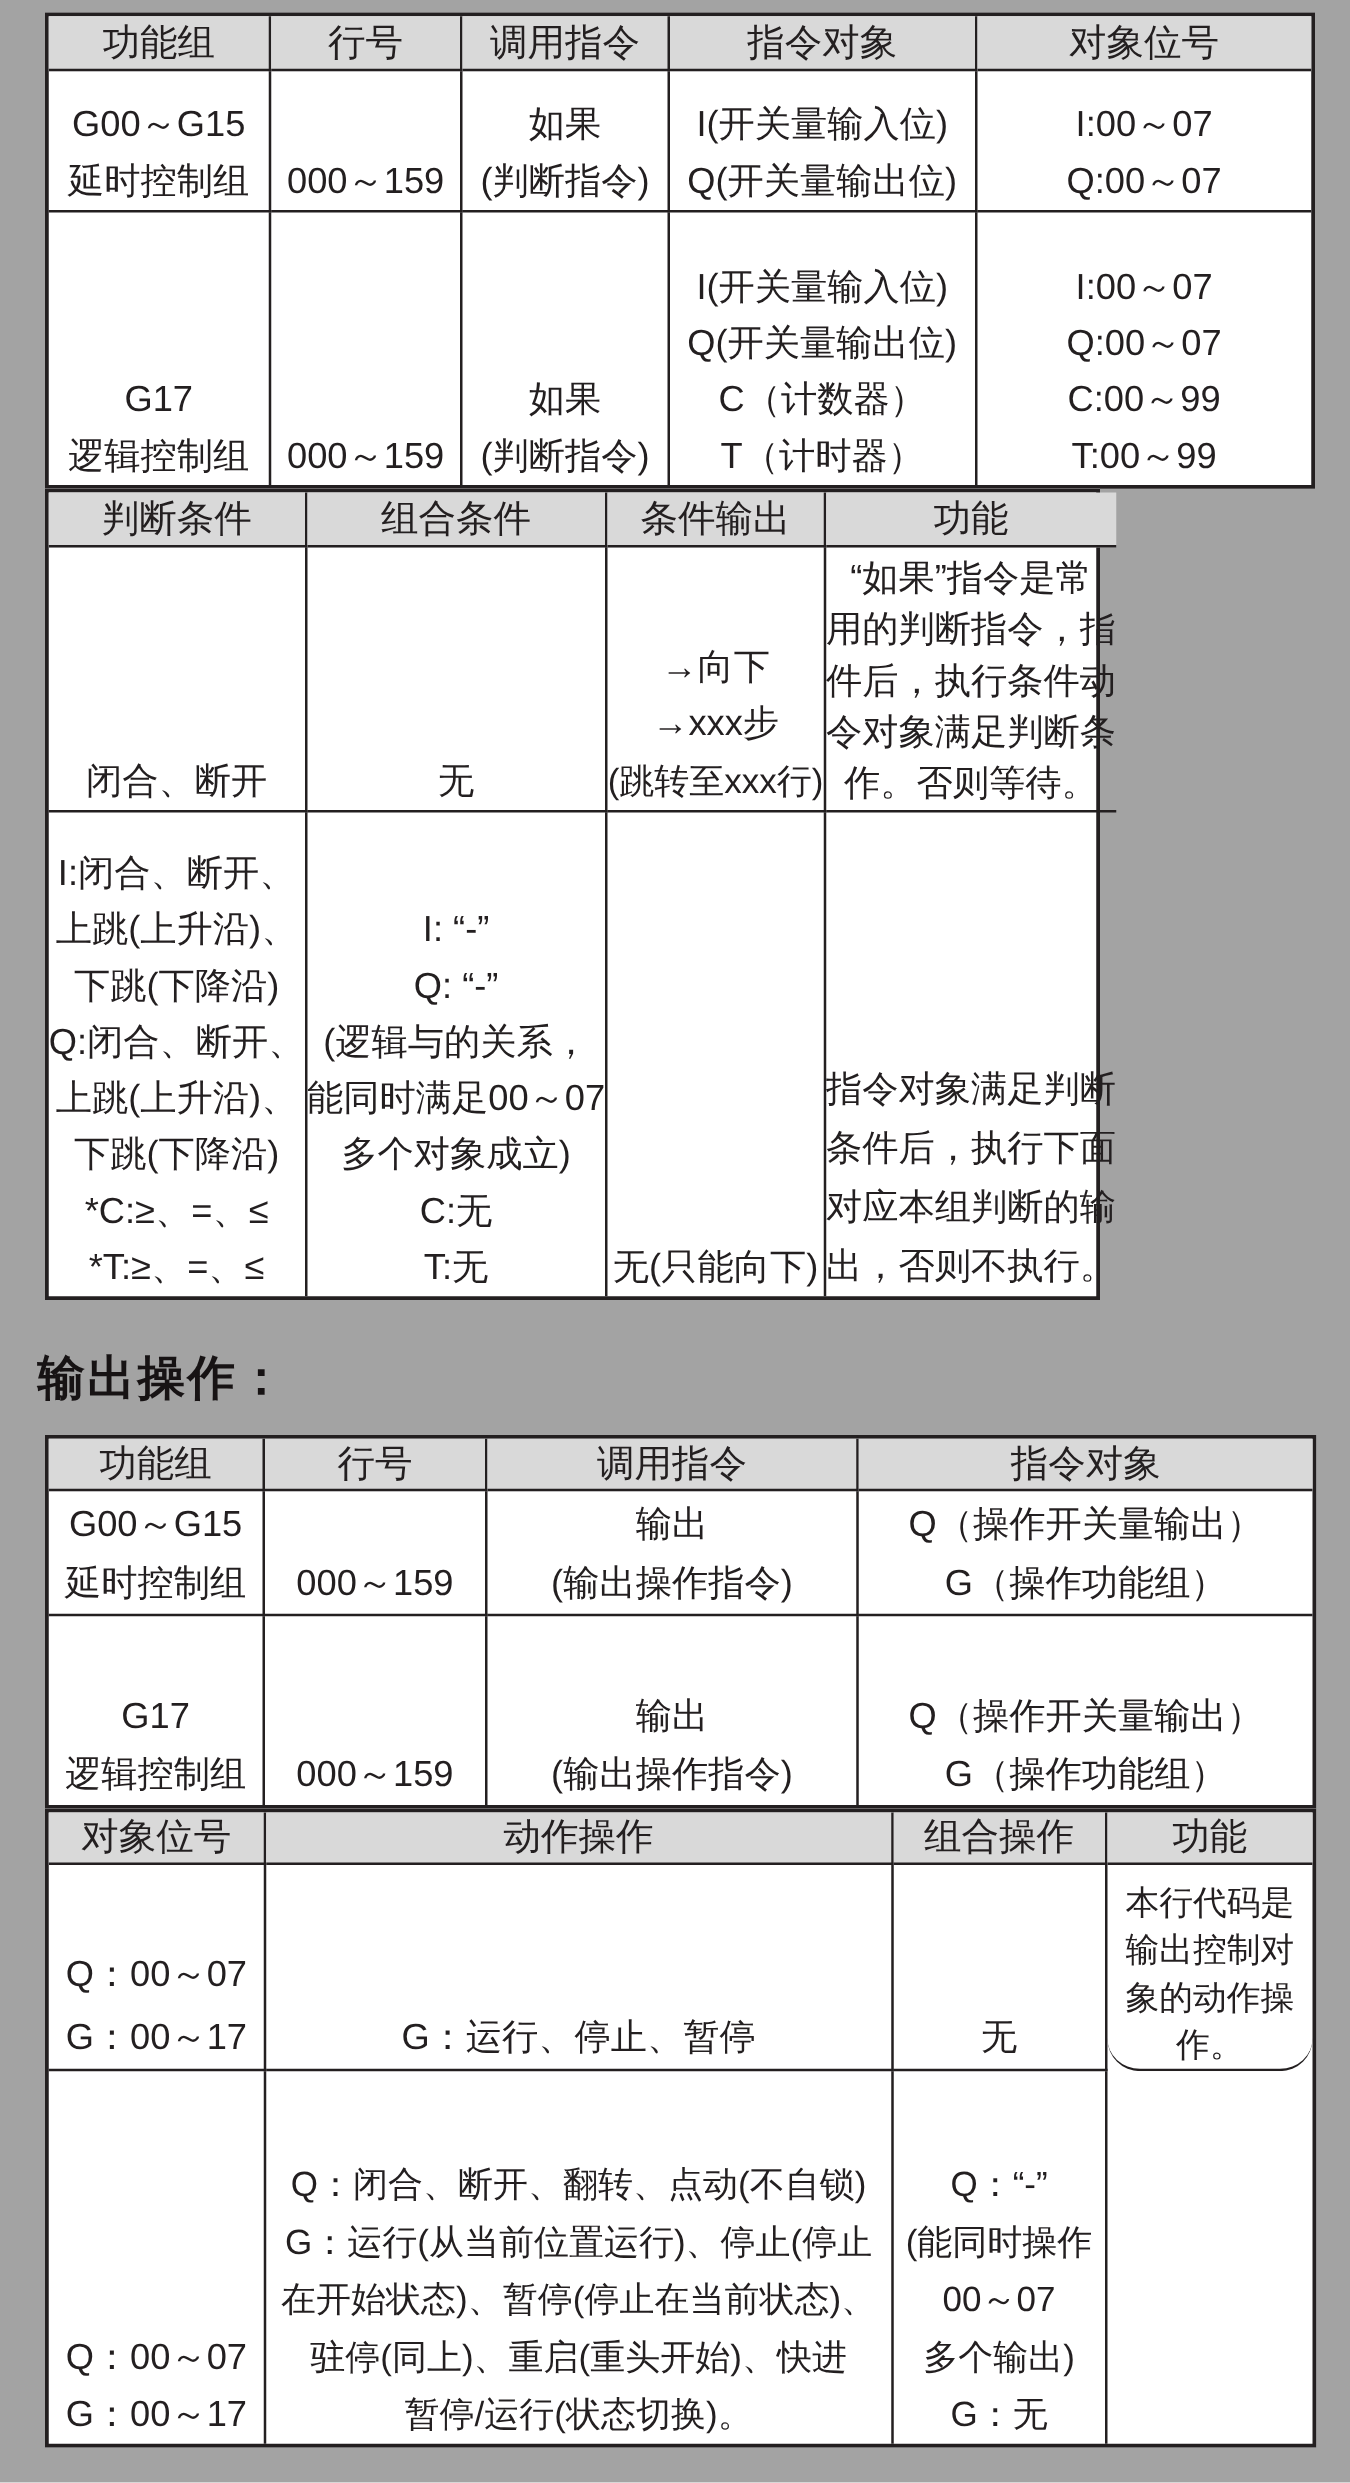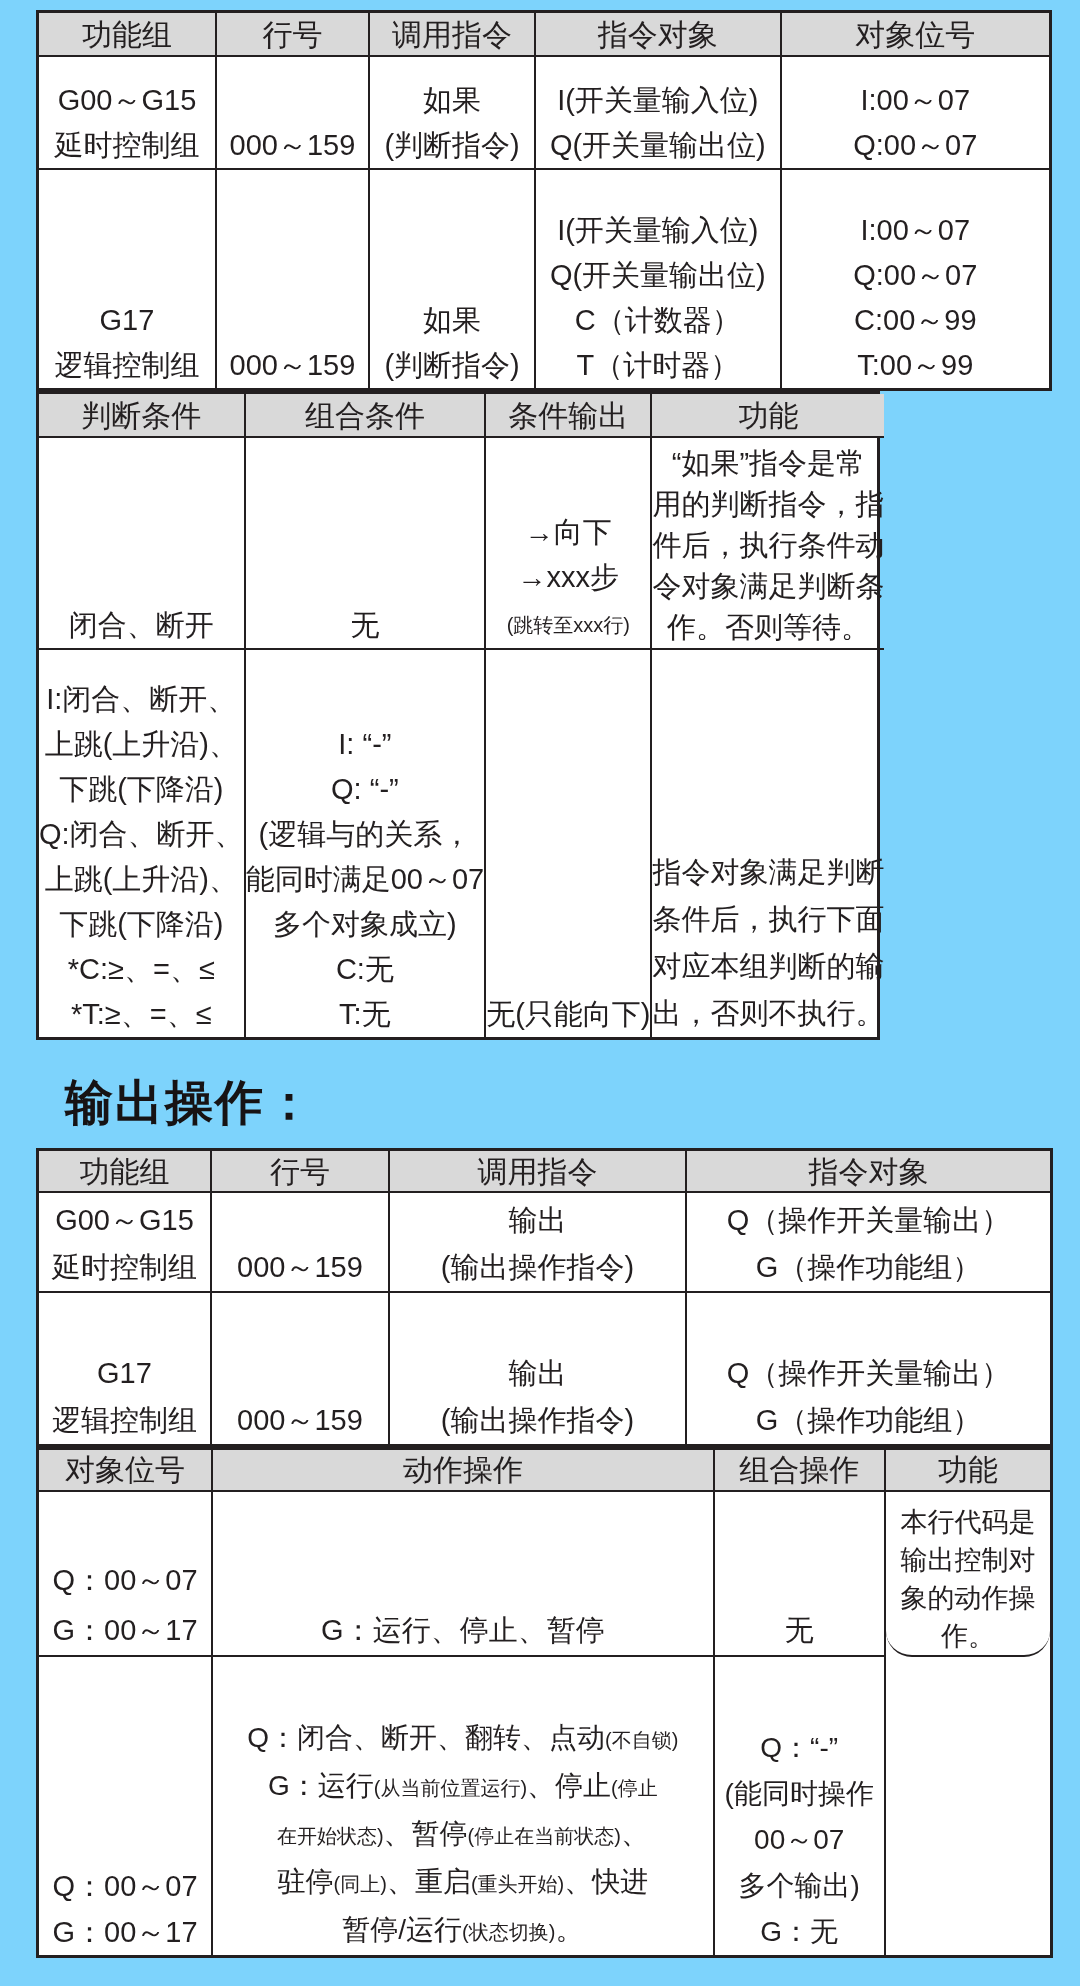--- a/index.html
+++ b/index.html
@@ -3,21 +3,21 @@
 <meta charset="utf-8">
 <style>
   :root{
     --border:#231f20;
     --header-bg:#d9d9d9;
     --text:#231f20;
   }
   *{box-sizing:border-box;margin:0;padding:0;}
   html,body{background:#fff;}
   .page{
-    position:relative;width:1080px;height:1986px;background:#7dd3fc;
+    position:relative;width:1080px;height:1986px;background:#a3a3a3;
     font-family:"Liberation Sans","DejaVu Sans",sans-serif;color:var(--text);
     overflow:hidden;
   }
   .tbl{
     position:absolute;display:grid;border:3px solid var(--border);
     background:#fff;
   }
   .c{
     border-right:2px solid var(--border);
     border-bottom:2px solid var(--border);
@@ -25,41 +25,41 @@
     justify-content:flex-end;text-align:center;
     font-size:29px;padding-top:2px;
   }
   .c .ln{white-space:nowrap;}
   .c.lc{border-right:none;}
   .c.lr{border-bottom:none;}
   .c.h{
     background:var(--header-bg);justify-content:center;padding-top:0;
     font-size:30px;line-height:40px;
   }
-  .sm{font-size:20px;}
+  .sm{font-size:28px;}
 
   
   #t-judge-top{left:36px;top:10px;width:1016px;height:381px;
     grid-template-columns:179fr 154fr 167fr 247fr 269fr;
     grid-template-rows:44px 113px 218px;}
   #t-judge-top .c{line-height:45px;}
   #t-judge-top .c[data-row="1"]{padding-top:24px;}
 
   
   #t-judge-bottom{left:36px;top:391px;width:844px;height:649px;
     grid-template-columns:254fr 244fr 228fr 290fr;
     grid-template-rows:44px 212px 387px;}
   #t-judge-bottom .c{line-height:45px;}
   #t-judge-bottom .c[data-row="0"][data-col="3"]{line-height:41px;}
   #t-judge-bottom .c[data-row="1"][data-col="3"]{padding-top:22px;line-height:47px;}
 
   
   .sec-title{
     position:absolute;left:30px;top:1080px;
-    font-size:48px;line-height:46px;font-weight:700;letter-spacing:2px;color:#171314;margin-left:35px;
+    font-size:38px;line-height:46px;font-weight:700;letter-spacing:2px;color:#171314;
   }
 
   
   #t-output-top{left:36px;top:1148px;width:1017px;height:299px;
     grid-template-columns:174fr 179fr 299fr 365fr;
     grid-template-rows:42px 100px 151px;}
   #t-output-top .c{line-height:47px;}
   #t-output-top .c[data-row="1"]{padding-top:34px;}
 
   

